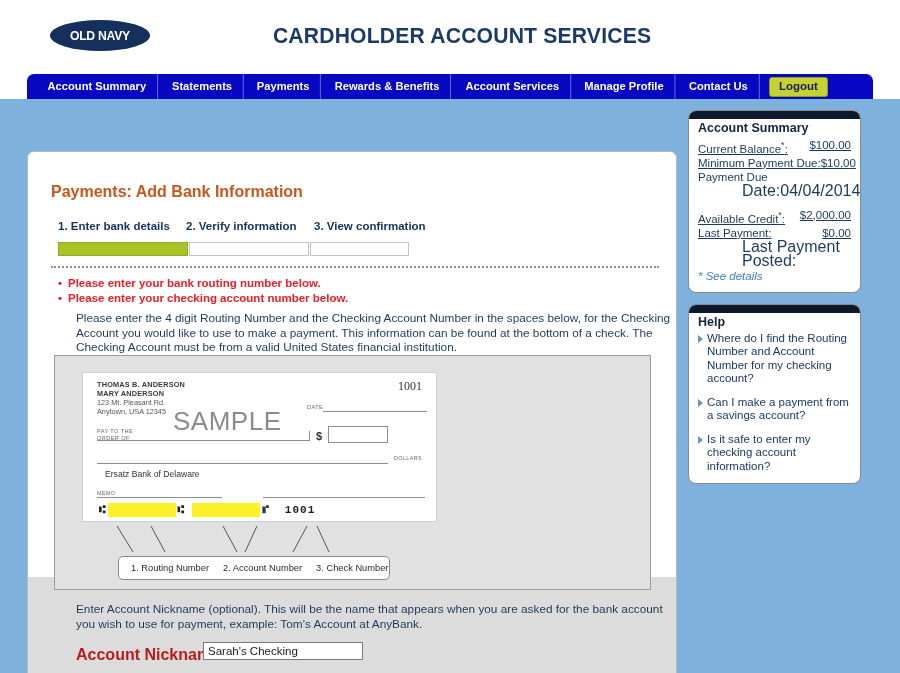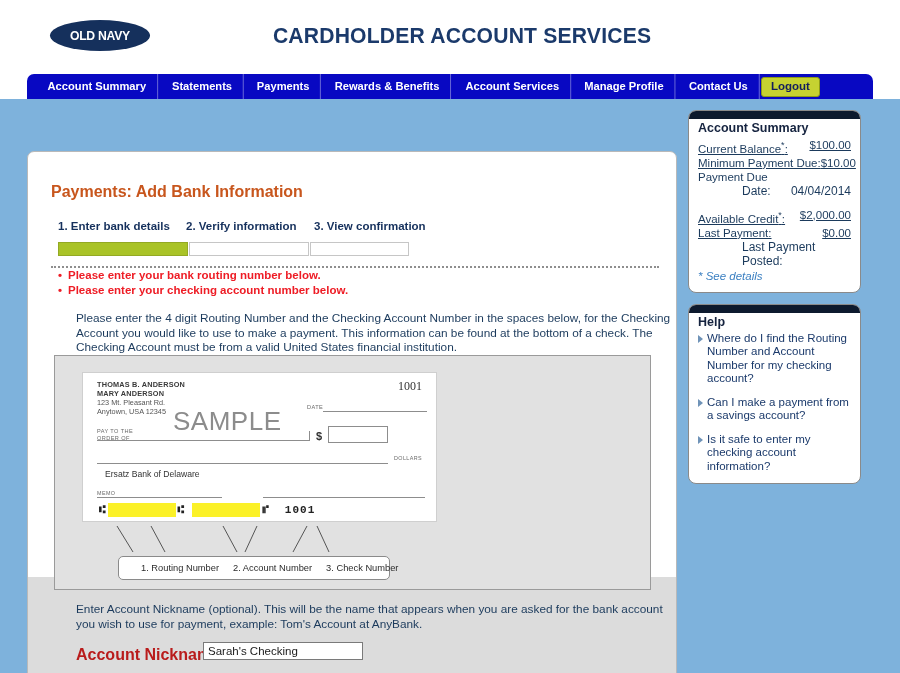--- a/index.html
+++ b/index.html
@@ -37,21 +37,21 @@
     background:#0808c2; border-radius:7px 7px 0 0;
     display:flex; align-items:center; padding-left:8px;
   }
   .nav-item {
     color:#ffffff; font-weight:bold; font-size:11.5px;
     padding:0 11px; white-space:nowrap; line-height:25px;
     border-right:1px solid #6a6ad8; cursor:pointer;
     transform:scaleX(0.97);
   }
   .nav-item:last-of-type { border-right:none; }
-  .logout-wrap { display:flex; align-items:center; }
+  .logout-wrap { margin-left:8px; display:flex; align-items:center; }
   .logout-btn {
     background:#c6d231; color:#141f5c; font-weight:bold; font-size:11.5px;
     border:1px solid #8e9a17; border-radius:3px; padding:1px 9px 2px;
     cursor:pointer; line-height:15px;
   }
 
   
   .blue-bg { position:absolute; left:0; top:99px; width:900px; height:574px; background:#7eb2dc; }
   .content-panel {
     position:absolute; left:27px; top:107px; width:650px; height:566px;
@@ -64,21 +64,21 @@
   
   .sbox { background:#ffffff; border:1px solid #8a8a8a; border-radius:8px; margin-bottom:11px; overflow:hidden; }
   .sbox-cap { height:8px; background:#0d1a2e; }
   .sbox-body { padding:2px 9px 8px 9px; }
   .sbox-title { font-weight:bold; font-size:12.5px; color:#15233f; margin:0 0 3px 0; }
   .sum-row { display:flex; justify-content:space-between; align-items:flex-start; font-size:11.5px; color:#1b3a5c; line-height:14px;text-decoration:underline; }
   .sum-row .lbl { white-space:nowrap; }
   .sum-row .val { white-space:nowrap; }
   .sum-block { margin-top:9px; }
   .pd-label { font-size:11.5px; line-height:14.5px; }
-  .pd-row { display:flex; justify-content:space-between; font-size:12px; line-height:14.5px;padding-left:44px; }
+  .pd-row { display:flex; justify-content:space-between; font-size:16px; line-height:14.5px;padding-left:44px; }
   .ast { color:#1b3a5c; font-size:9px; vertical-align:super; }
   .see-details { color:#3a7fc1; font-size:11.5px; line-height:15px; display:block; cursor:pointer;font-style:italic; }
 
   .help-item { display:flex; gap:4px; margin:0 0 10px 0; }
   .help-item:last-child { margin-bottom:2px; }
   .tri { flex:0 0 auto; margin-top:3px; width:0; height:0;
          border-left:5px solid #6f93b8; border-top:4px solid transparent; border-bottom:4px solid transparent; }
   .help-link { color:#1b3a6b; font-size:11.5px; line-height:13.5px; cursor:pointer; }
 
   
@@ -90,21 +90,21 @@
   .step-labels { display:flex; font-size:11.5px; font-weight:bold; color:#15305c; }
   .step-labels span:nth-child(1){ width:128px; }
   .step-labels span:nth-child(2){ width:128px; }
   .progress { display:flex; margin-top:10px; }
   .seg { height:14px; border:1px solid #c6c6c6; }
   .seg.s1 { width:130px; background:#a9c327; border-color:#93a923; }
   .seg.s2 { width:120px; background:#ffffff; margin-left:1px; }
   .seg.s3 { width:99px; background:#ffffff; margin-left:1px; }
   .dotted { position:absolute; left:23px; top:114px; width:608px; border-top:2px dotted #8e8e8e; }
 
-  .errors { position:absolute; left:30px; top:116px; }
+  .errors { position:absolute; left:30px; top:124px; }
   .err-line { color:#ee1c25; font-weight:bold; font-size:11.5px; line-height:15px; }
   .err-line::before { content:"\2022"; color:#ee1c25; display:inline-block; width:10px; }
 
   .intro { position:absolute; left:48px; top:159px; width:610px;
            font-size:11.8px; line-height:14.5px; color:#1b3a5c; }
 
   
   .check-wrap {
     position:absolute; left:26px; top:203px; width:597px; height:235px;
     background:#e1e1e1; border:1px solid #9a9a9a;
@@ -136,21 +136,21 @@
   .hl.routing { width:68px; }
   .hl.account { width:68px; margin-left:6px; }
   .micr-check { margin-left:14px; letter-spacing:1px; font-weight:bold; }
 
   .callout {
     position:absolute; left:63px; top:200px; width:272px; height:24px;
     background:#ffffff; border:1px solid #8a8a8a; border-radius:5px;
     display:flex; align-items:center; font-size:9.3px; color:#2b2b2b;
   }
   .callout span { white-space:nowrap; }
-  .callout .c1 { padding-left:22px; }
+  .callout .c1 { padding-left:12px; }
   .callout .c2 { padding-left:14px; }
   .callout .c3 { padding-left:14px; }
   .leader { position:absolute; stroke:#555; stroke-width:1; fill:none; }
 
   
   .nick-text { position:absolute; left:48px; top:450px; width:600px; font-size:11.8px; line-height:14.5px; color:#1b3a5c; }
   .nick-label { position:absolute; left:48px; top:494px; font-size:16px; font-weight:bold; color:#b91c1c; }
   .nick-input {
     position:absolute; left:175px; top:490px; width:160px; height:18px;
     border:1px solid #7a7a7a; background:#ffffff;

